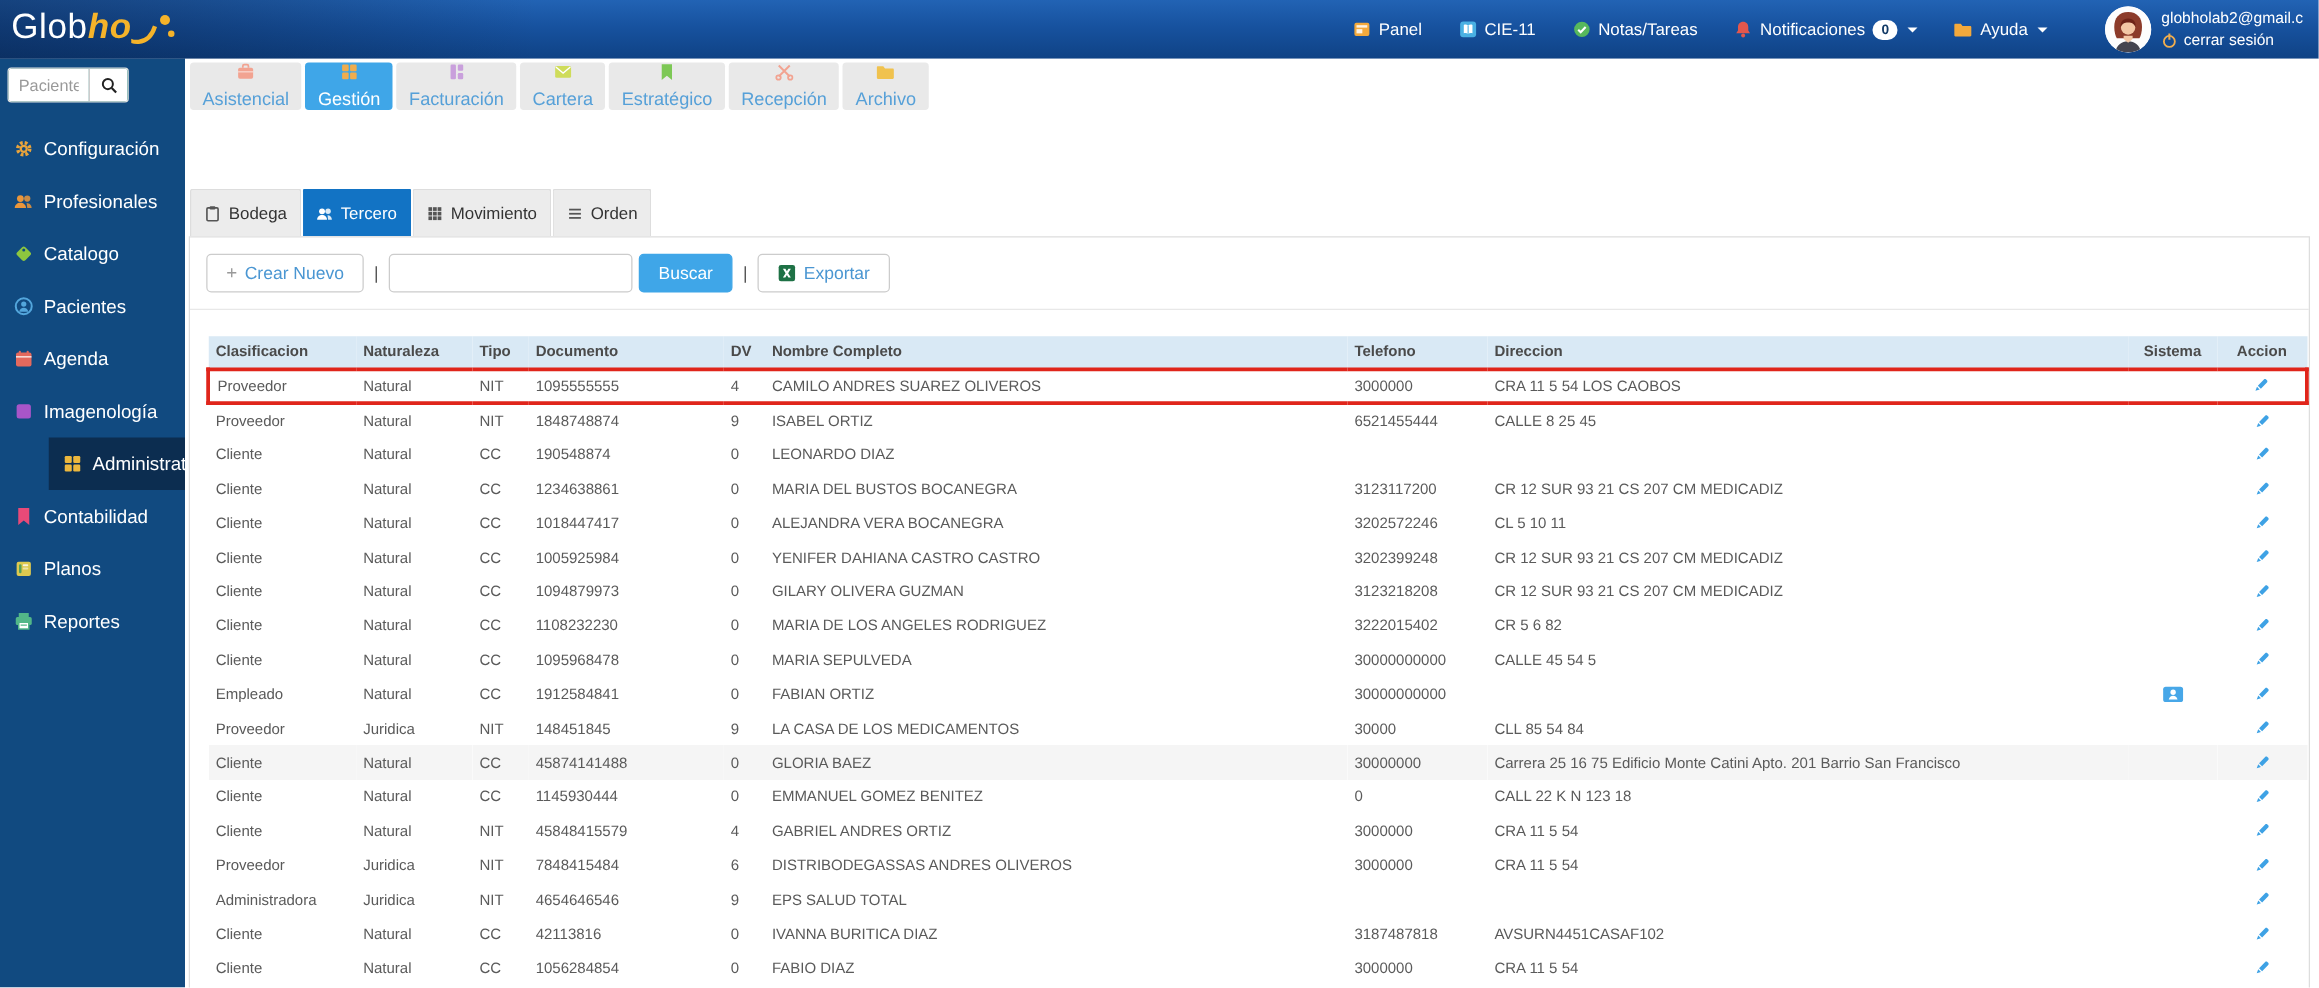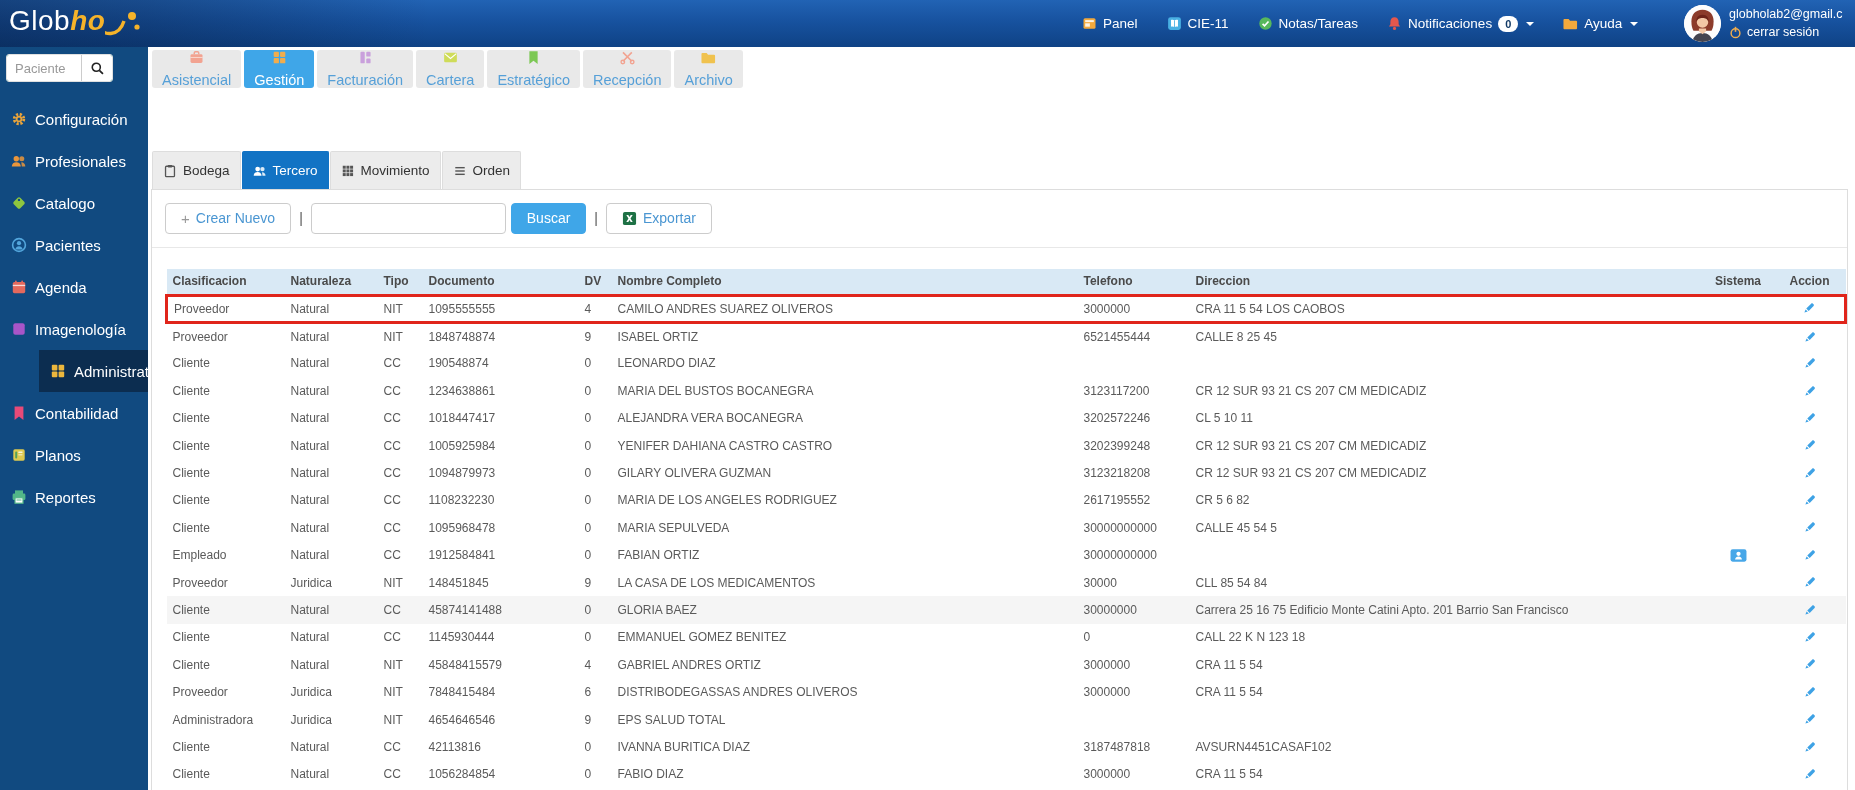--- a/index.html
+++ b/index.html
@@ -18,21 +18,21 @@
   .nav-item { display:flex; align-items:center; gap:6px; white-space:nowrap; }
   .badge-pill { background:#fff; color:#123a66; font-size:11px; font-weight:bold; border-radius:9px; padding:2px 7px; }
   .caret { width:0; height:0; border-left:4px solid transparent; border-right:4px solid transparent; border-top:4px solid #fff; margin-left:2px; }
   #user-box { position:absolute; left:1684px; top:5px; display:flex; gap:8px; color:#fff; }
   #avatar { width:37px; height:37px; border-radius:50%; overflow:hidden; background:#fff; flex:none; }
   #user-text { font-size:12.5px; line-height:18px; white-space:nowrap; }
   #logout { display:flex; align-items:center; gap:5px; }
 
   
   #sidebar { position:absolute; left:0; top:47px; width:148px; height:743px; background:#114a80; }
-  #search-box { margin:7px 23px 0 6px; height:28px; background:#0f766e; border-radius:3px; display:flex; overflow:hidden; border:1px solid #e0e0e0; width:107px; }
+  #search-box { margin:7px 23px 0 6px; height:28px; background:#0f766e; border-radius:3px; display:flex; overflow:hidden; border:1px solid #e0e0e0; width:97px; }
   #search-box input { flex:1; border:none; outline:none; padding:0 8px; font-size:13px; color:#333; min-width:0; }
   #search-box input::placeholder { color:#999; }
   #search-btn { width:31px; border-left:1px solid #ccc; display:flex; align-items:center; justify-content:center; background:#fff; }
   #menu { margin-top:16px; }
   .menu-item { height:42px; display:flex; align-items:center; gap:8px; padding-left:11px; color:#fff; font-size:15px; font-weight:500; cursor:pointer; }
   .menu-item.active { background:#0c2d50;margin-left:39px; }
 
   
   #main { position:absolute; left:148px; top:47px; width:1707px; height:743px; background:#fff; }
 
@@ -562,21 +562,21 @@
                 </svg>
               </span></td>
           </tr>
           <tr>
             <td>Cliente</td>
             <td>Natural</td>
             <td>CC</td>
             <td>1108232230</td>
             <td>0</td>
             <td>MARIA DE LOS ANGELES RODRIGUEZ</td>
-            <td>2617195552</td>
+            <td>3222015402</td>
             <td>CR 5 6 82</td>
             <td class="c"></td>
             <td class="c"><span class="pencil icon">
                 <svg width="15" height="15" viewBox="0 0 16 16">
                   <path d="M5.6 8l5.2-5.2c.5-.5 1.4-.5 1.9 0l.7.7c.5.5.5 1.4 0 1.9L8.2 10.6z" fill="#3ea2e5"></path>
                   <path d="M4.9 9l2.3 2.3-3.6 1z" fill="#3ea2e5"></path>
                 </svg>
               </span></td>
           </tr>
           <tr>

